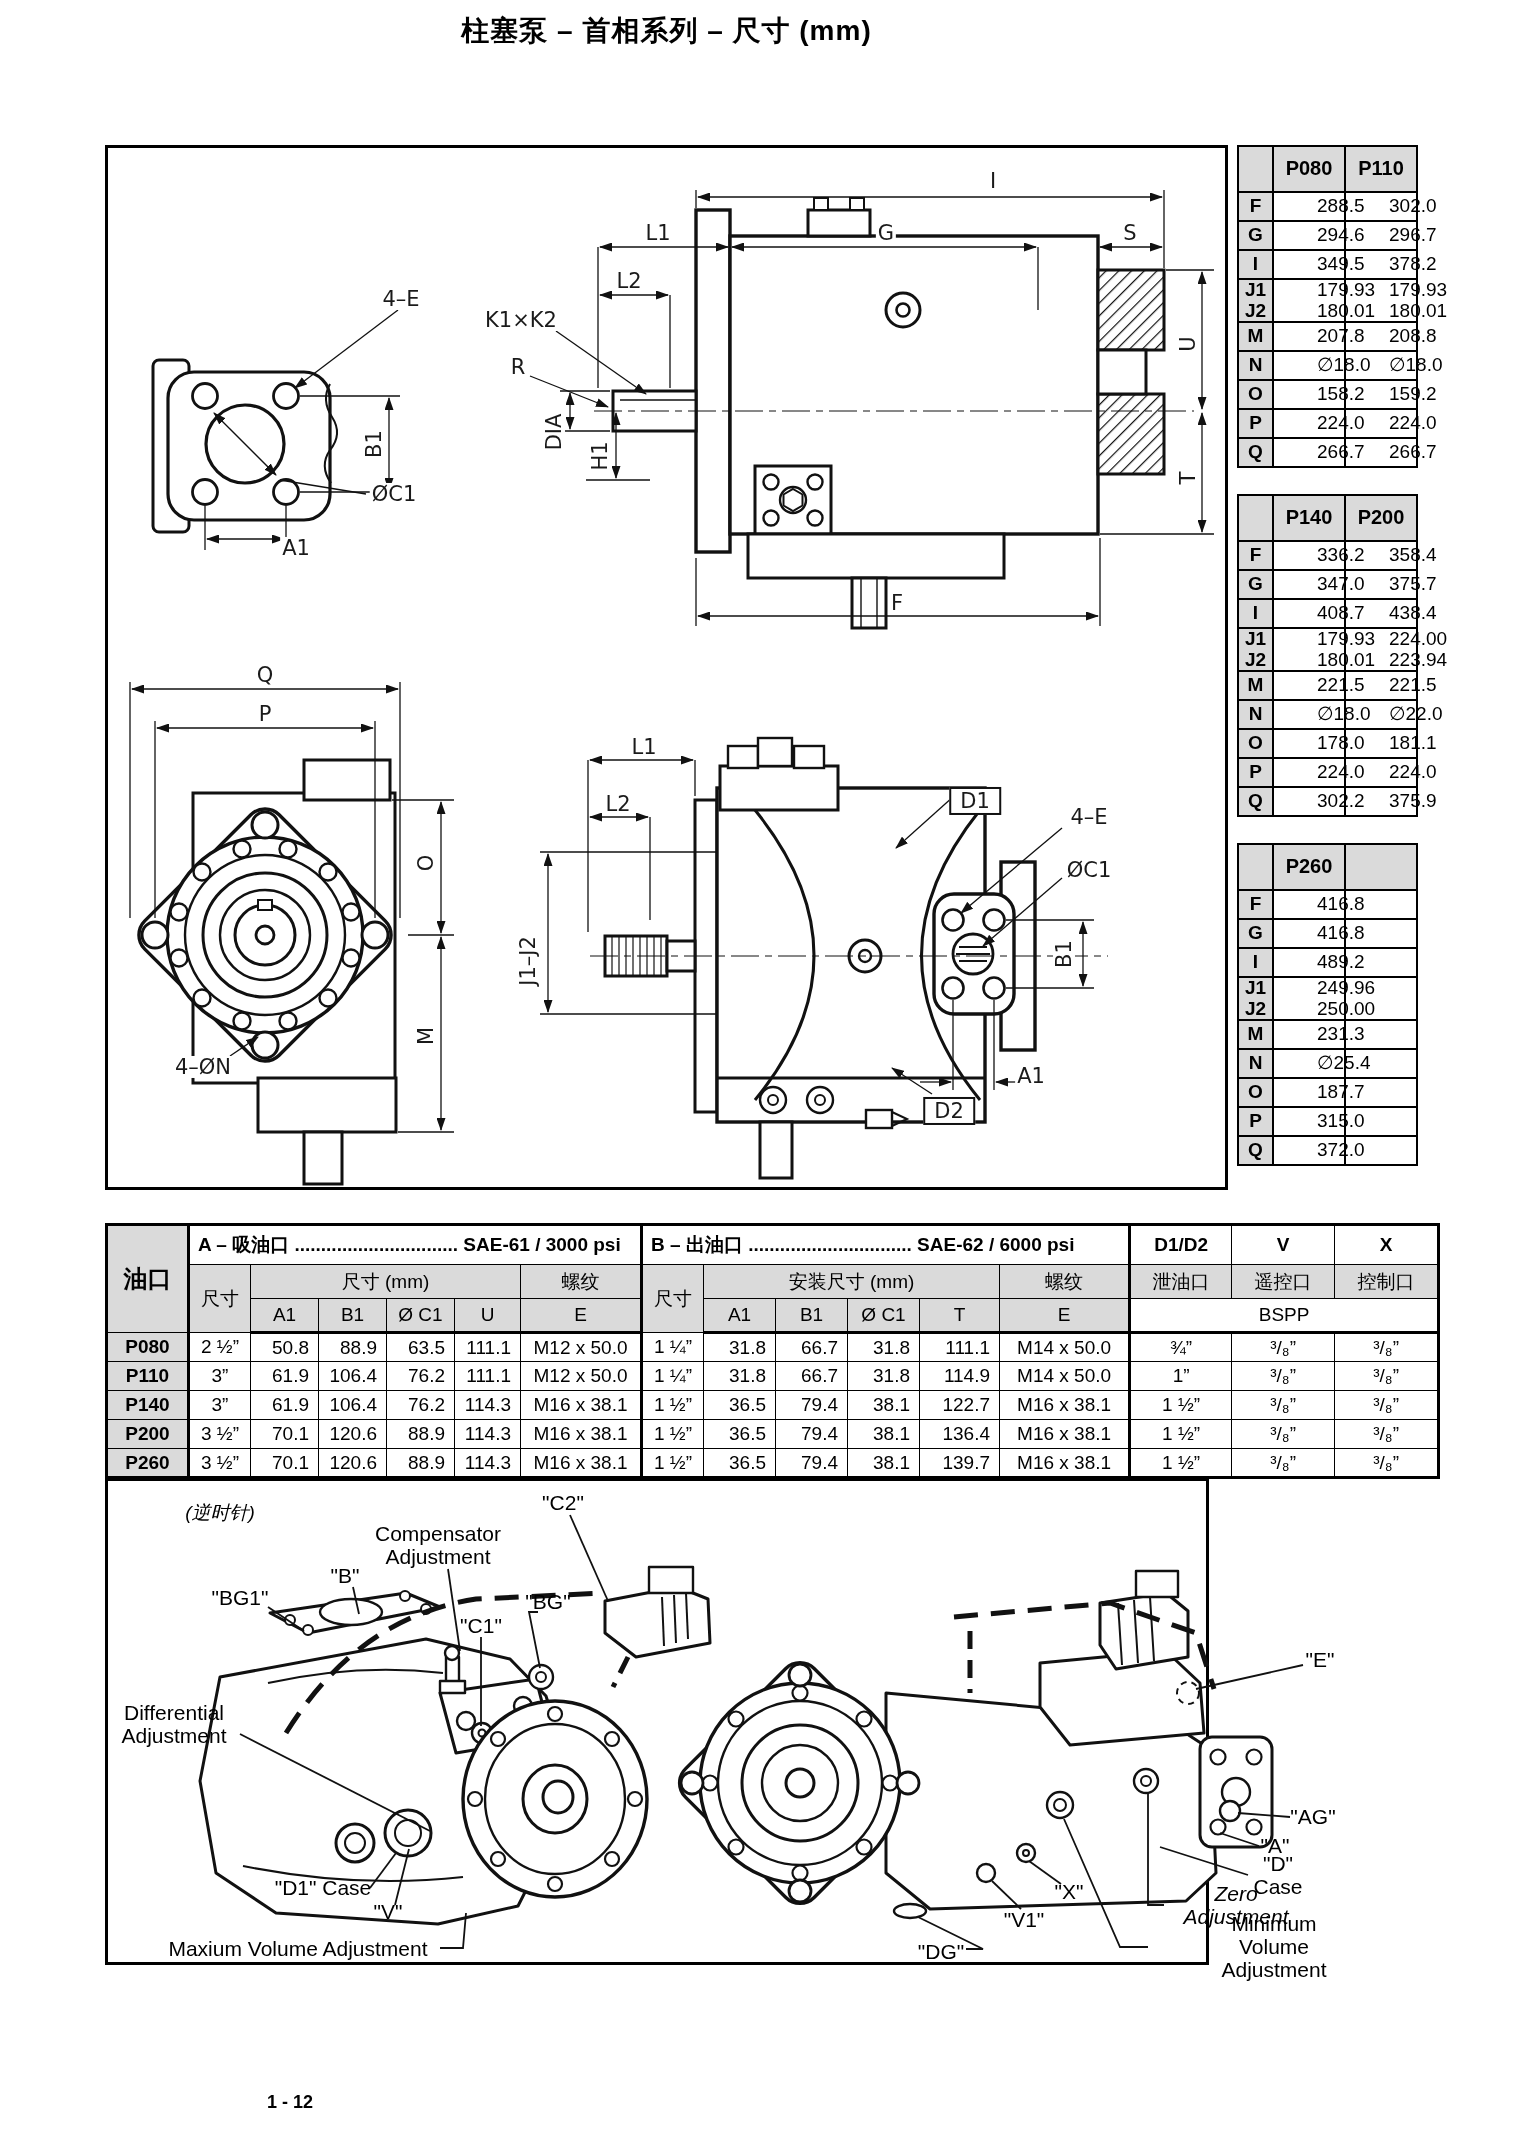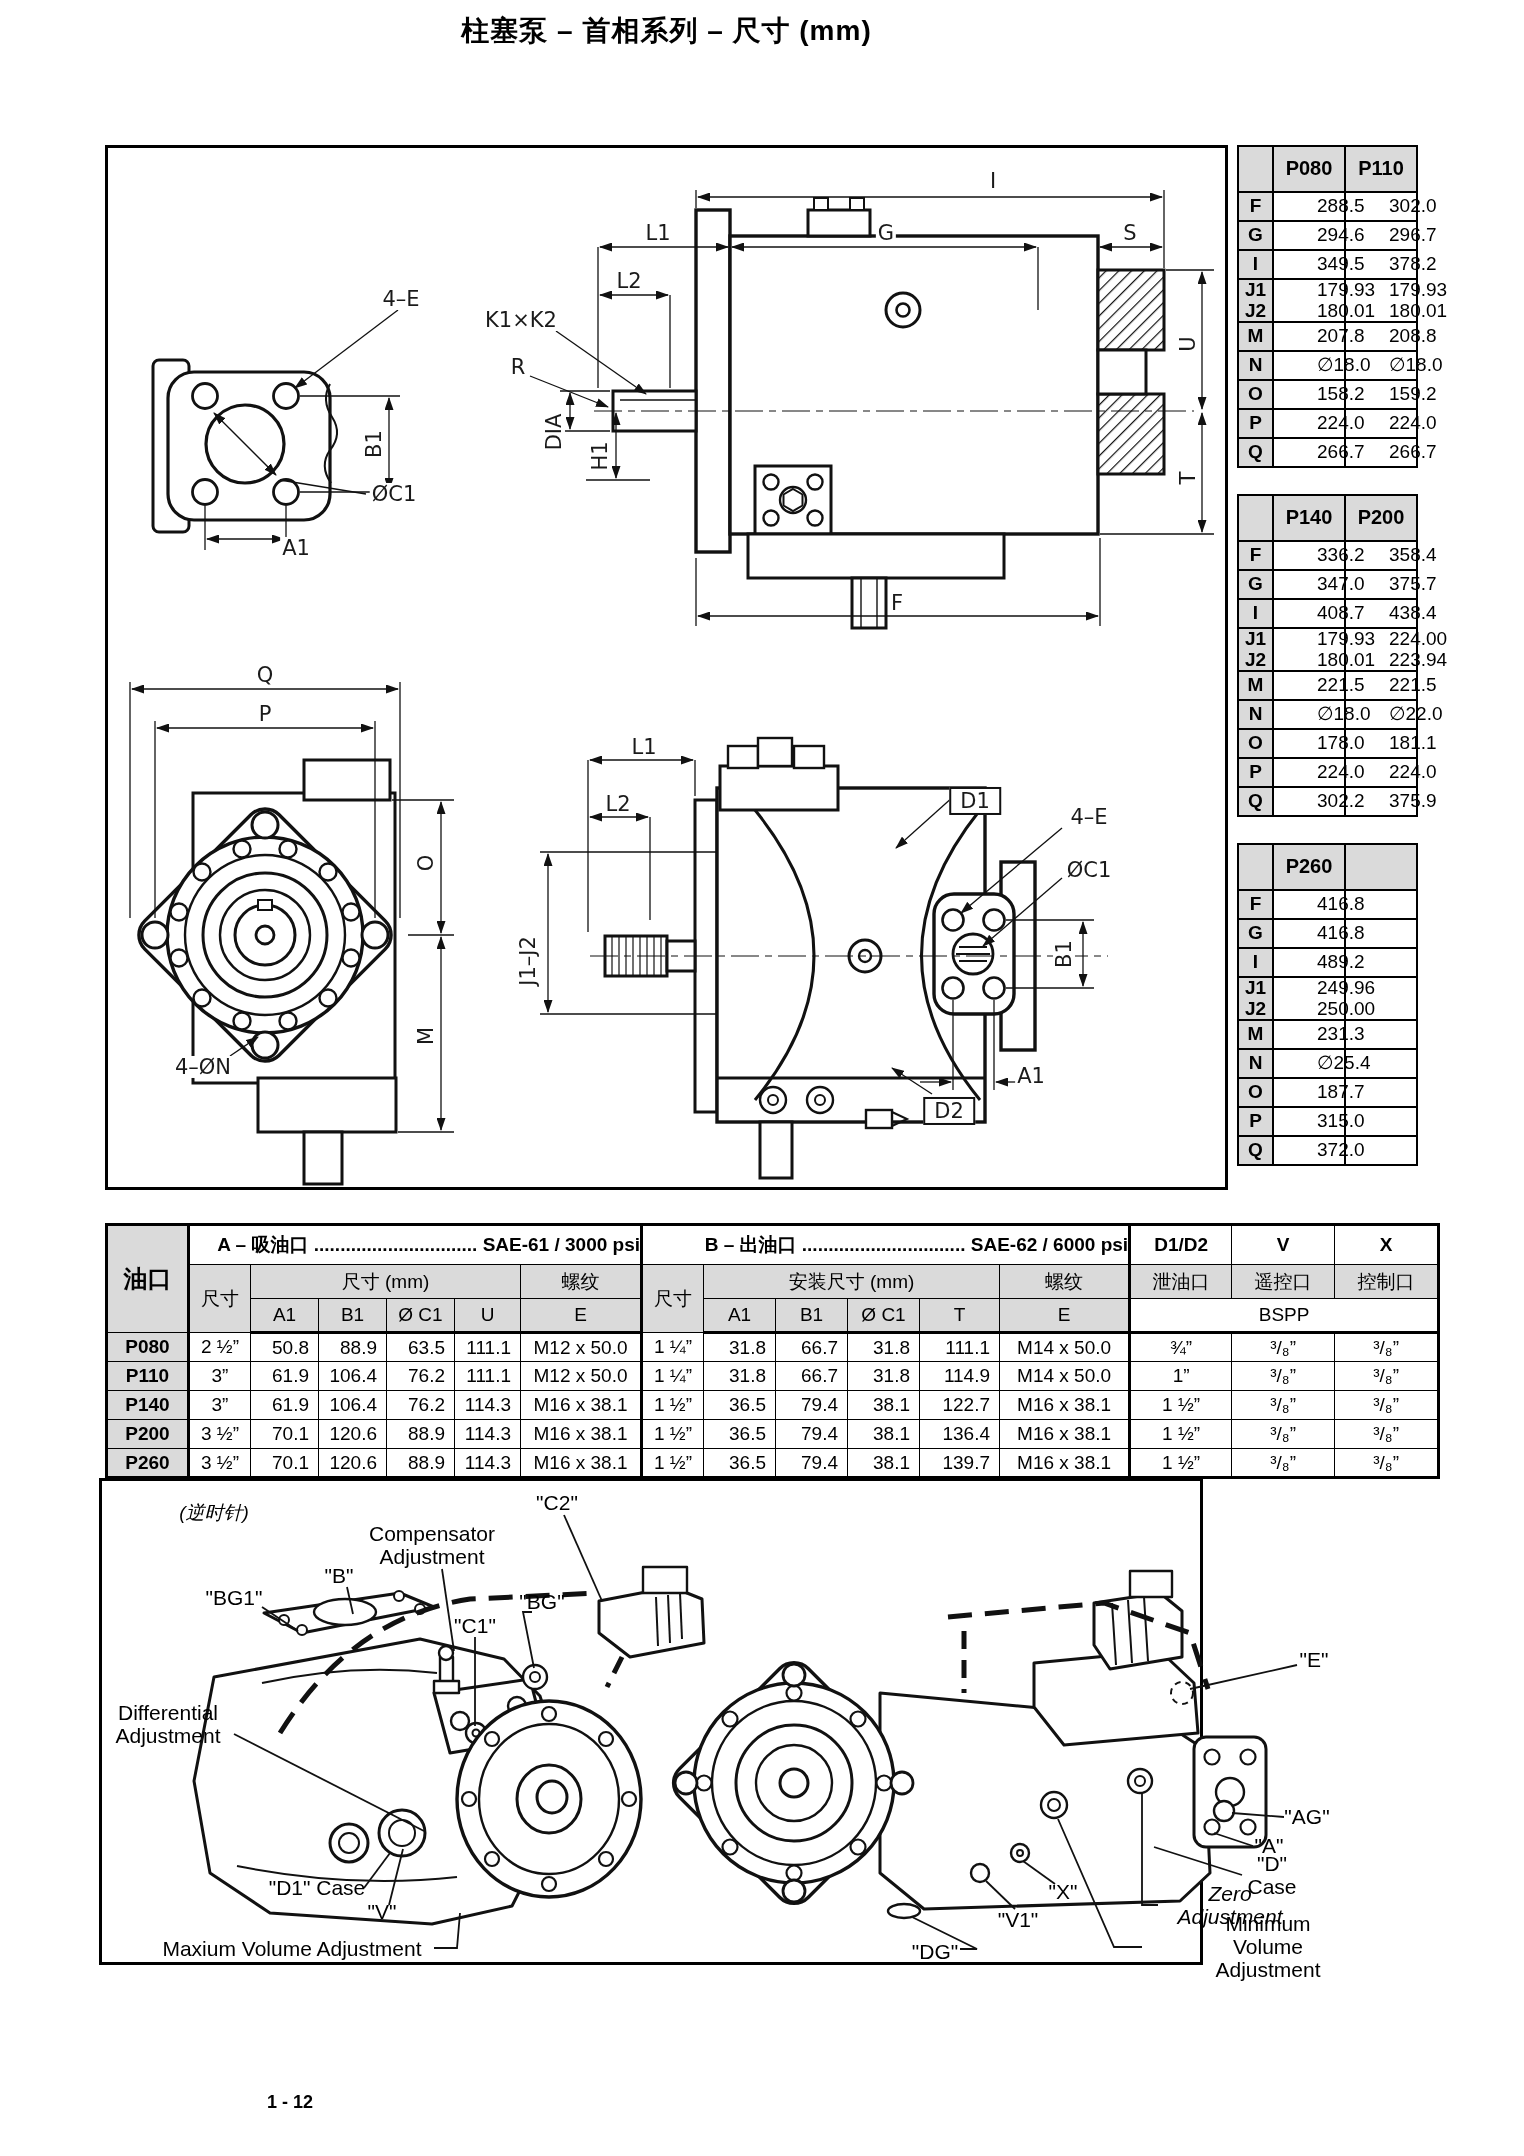--- a/index.html
+++ b/index.html
@@ -29,29 +29,29 @@
   .dimtbl td.lbl{background:#dadada;font-weight:bold;text-align:center;width:35px;}
   .dimtbl td.hdr{background:#dadada;font-weight:bold;text-align:center;height:46px;font-size:20px;}
   .dimtbl td.val{text-align:right;padding-right:6px;padding-left:43px;}
   
   .ports{position:absolute;left:105px;top:1223px;border-collapse:collapse;table-layout:fixed;
          width:1332px;border:3px solid #000;background:#fff;}
   .ports td{border:1.5px solid #000;font-size:19px;text-align:center;padding:0;
             height:29px;overflow:hidden;line-height:1.05;box-sizing:border-box;}
   .ports .gray{background:#dadada;}
   .ports .bold{font-weight:bold;}
-  .ports .sec{text-align:right;padding-left:8px;font-weight:bold;height:40px;}
+  .ports .sec{text-align:left;padding-left:8px;font-weight:bold;height:40px;}
   .ports .hdrb{font-weight:bold;height:40px;}
   .ports .thickL{border-left:3px solid #000;}
   .ports .r2 td{height:34px;}
   .ports .r3 td{height:34px;border-bottom:3px solid #000;}
   .ports td.num{text-align:right;padding-right:9px;}
   .ports td.corner{font-size:24px;font-weight:bold;}
   
-  .panel{position:absolute;left:99px;top:1478px;width:1104px;height:487px;
+  .panel{position:absolute;left:105px;top:1478px;width:1104px;height:487px;
          border:3px solid #000;box-sizing:border-box;}
   .panel svg{position:absolute;left:0;top:0;}
   .page-num{position:absolute;left:170px;top:2092px;width:240px;text-align:center;
             font-size:18px;font-weight:bold;}
 </style>
 </head>
 <body>
 
 <div class="page">
 

